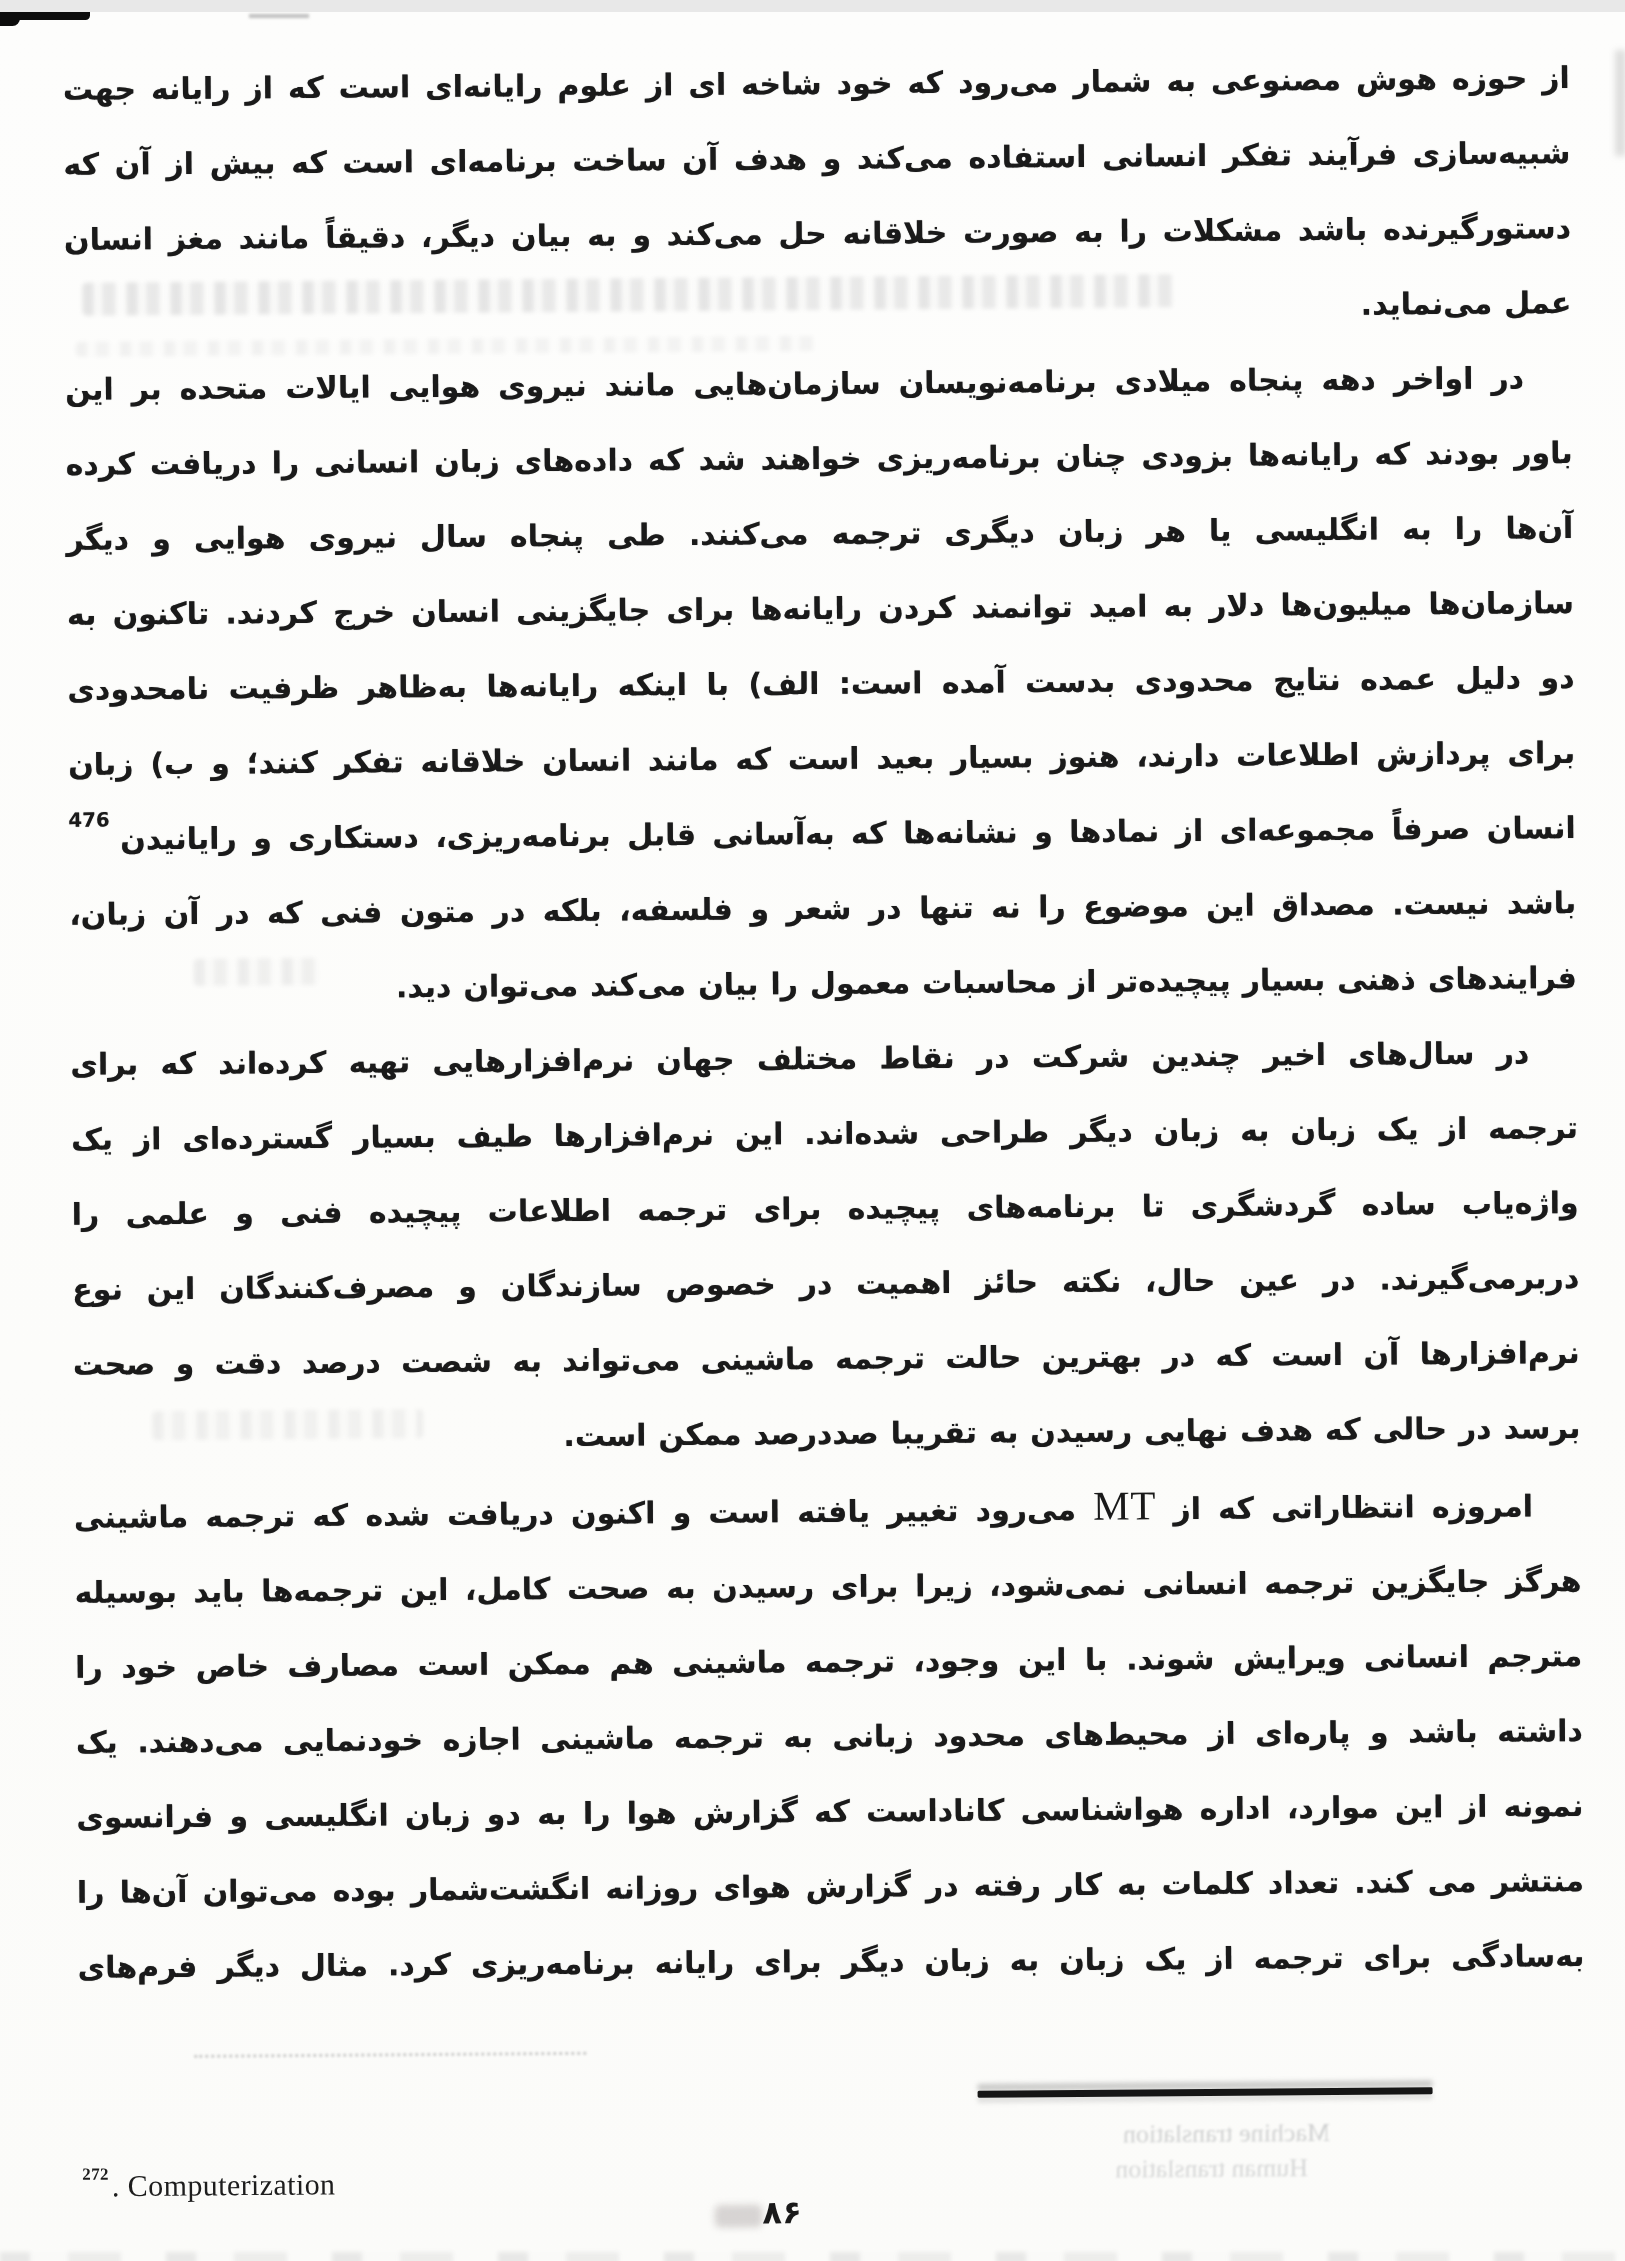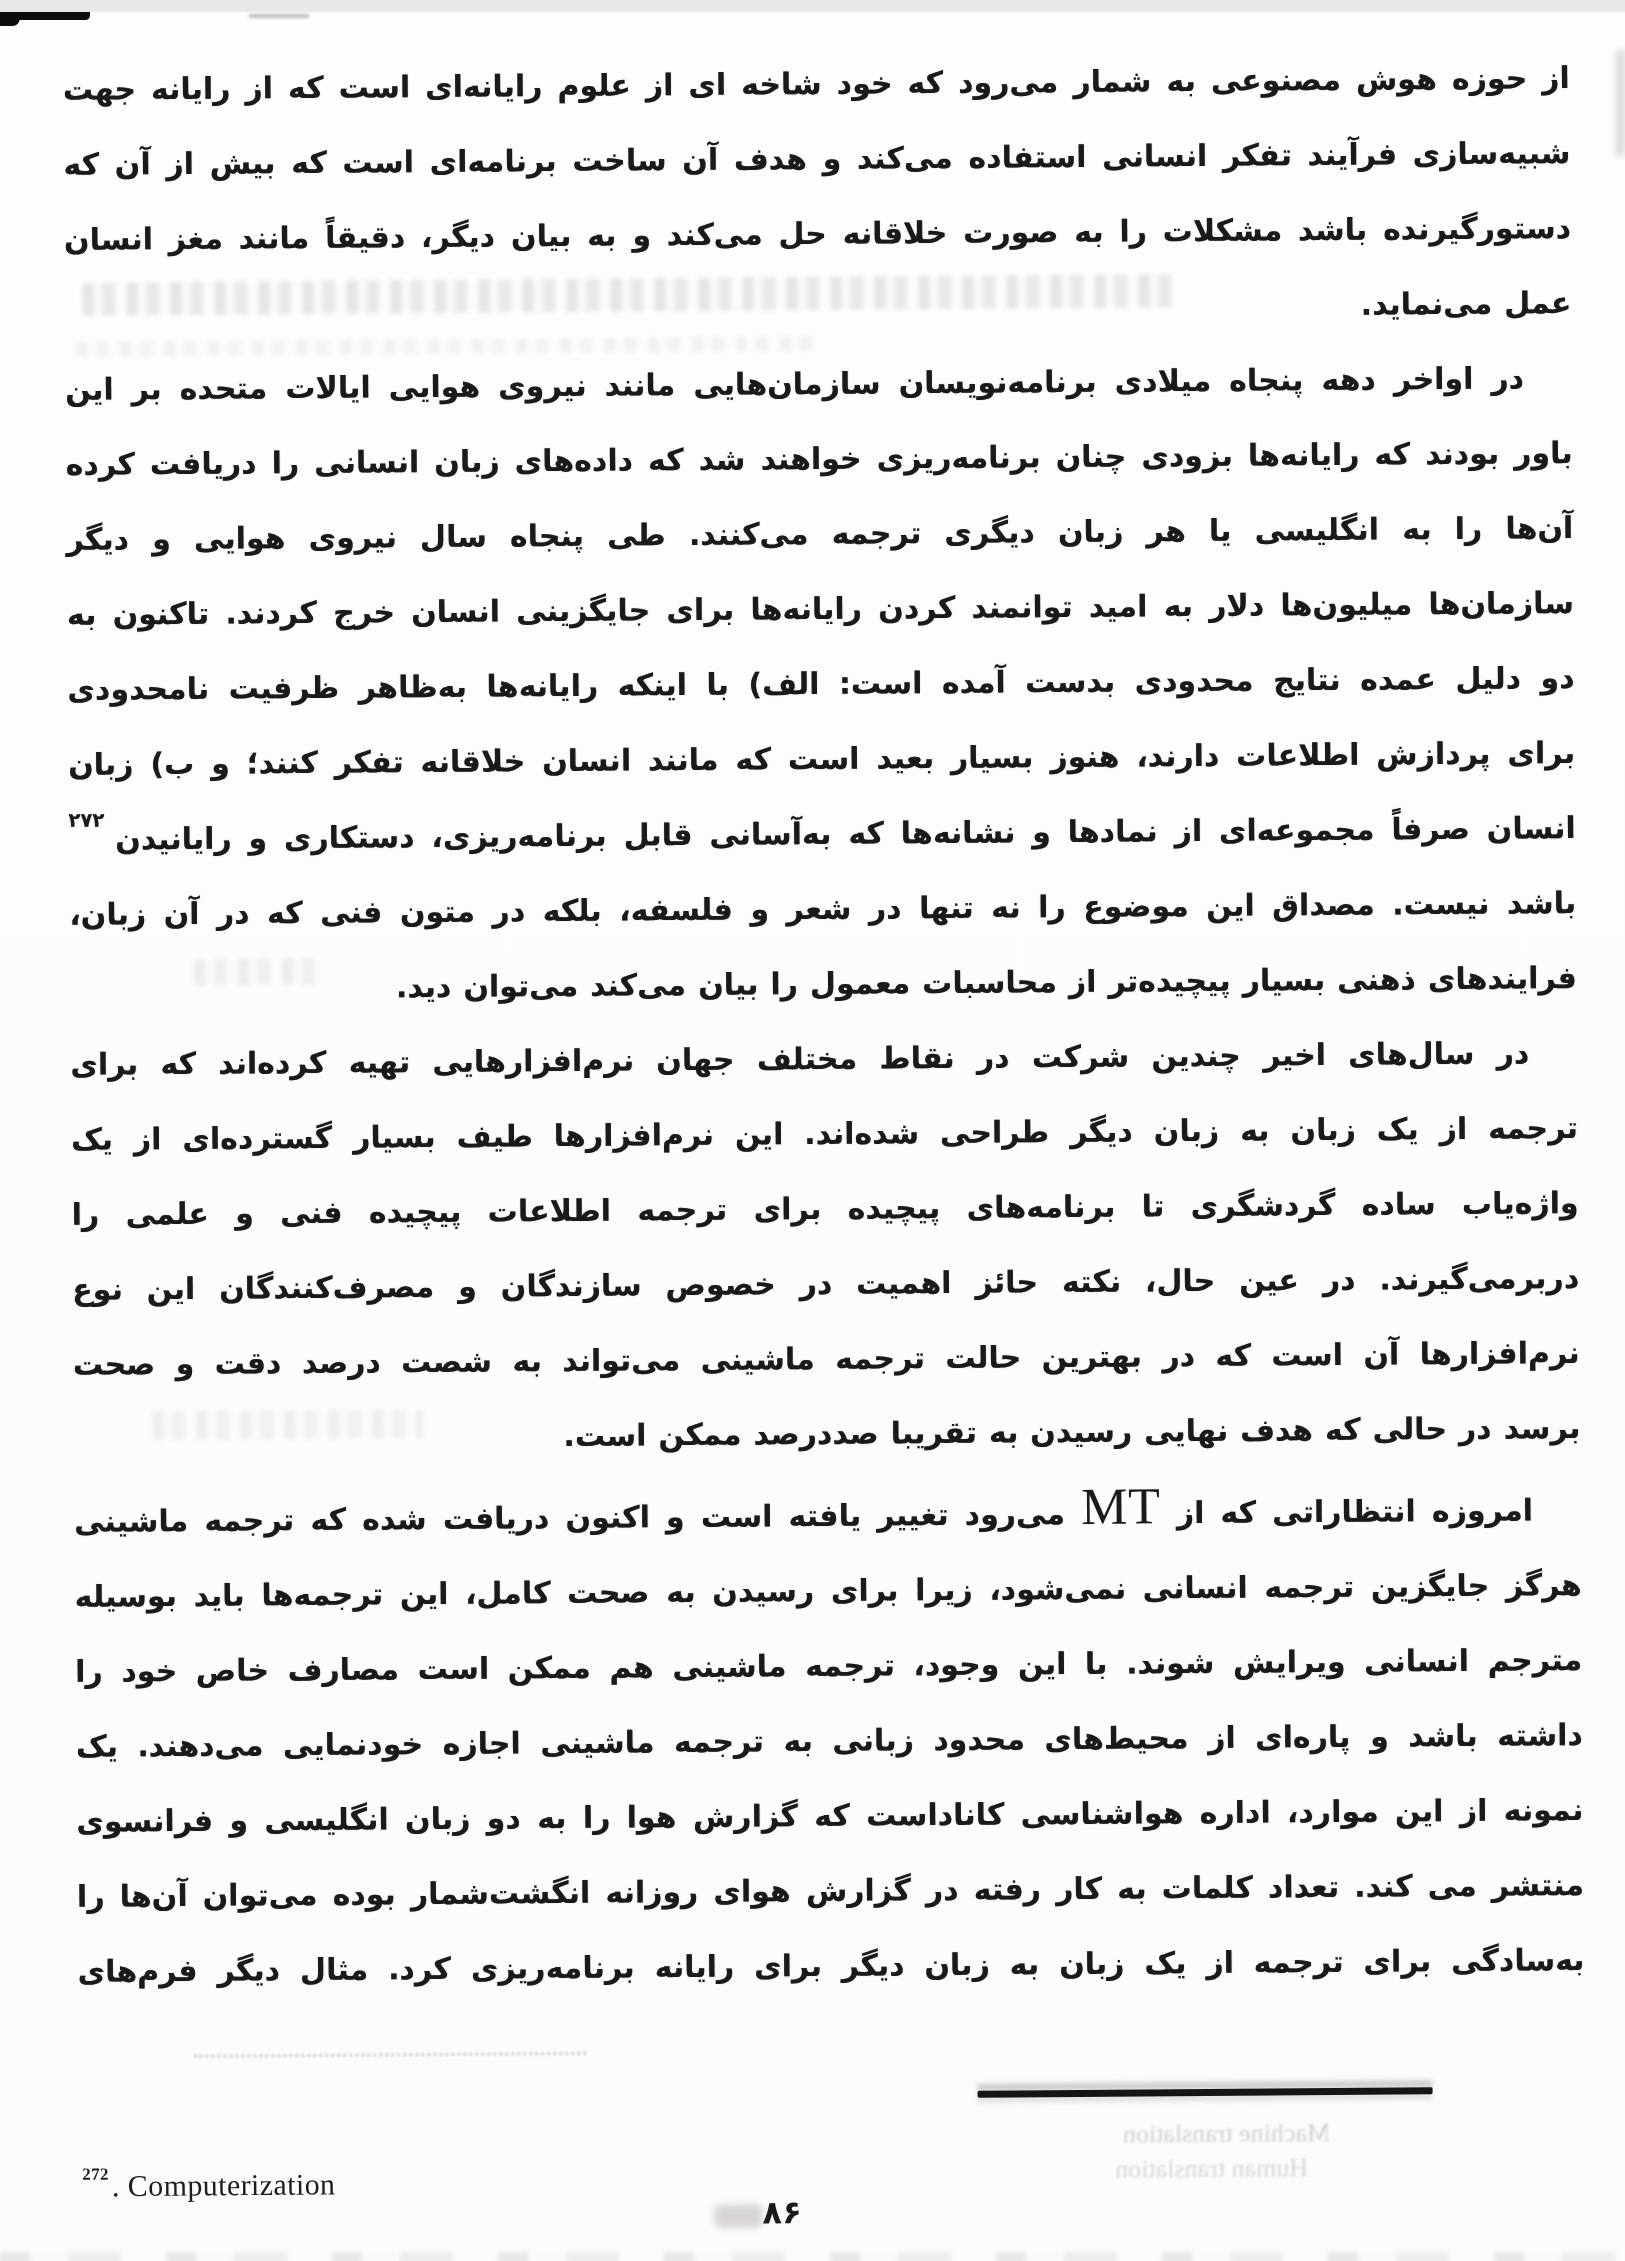--- a/index.html
+++ b/index.html
@@ -36,21 +36,21 @@
     word-spacing: 1.5px;
     text-align: justify;
     text-align-last: justify;
     white-space: nowrap;
     text-shadow: 0 0 0.8px rgba(20,20,20,0.55);
   }
   .line.last { text-align-last: right; white-space: normal; }
   .line.indent { padding-right: 48px; }
   .line .latin {
     font-family: "Liberation Serif", serif;
-    font-size: 52px;
+    font-size: 41px;
     font-weight: 500;
     letter-spacing: 0.8px;
     text-shadow: none;
   }
   .line sup.fnref {
     font-size: 19.6px;
     font-weight: 700;
     vertical-align: 22.6px;
     margin-right: 10.6px;
     line-height: 0;
@@ -188,21 +188,21 @@
         <div class="line">از حوزه هوش مصنوعی به شمار می‌رود که خود شاخه ای از علوم رایانه‌ای است که از رایانه جهت</div>
         <div class="line">شبیه‌سازی فرآیند تفکر انسانی استفاده می‌کند و هدف آن ساخت برنامه‌ای است که بیش از آن که</div>
         <div class="line">دستورگیرنده باشد مشکلات را به صورت خلاقانه حل می‌کند و به بیان دیگر، دقیقاً مانند مغز انسان</div>
         <div class="line last">عمل می‌نماید.</div>
         <div class="line indent">در اواخر دهه پنجاه میلادی برنامه‌نویسان سازمان‌هایی مانند نیروی هوایی ایالات متحده بر این</div>
         <div class="line">باور بودند که رایانه‌ها بزودی چنان برنامه‌ریزی خواهند شد که داده‌های زبان انسانی را دریافت کرده</div>
         <div class="line">آن‌ها را به انگلیسی یا هر زبان دیگری ترجمه می‌کنند. طی پنجاه سال نیروی هوایی و دیگر</div>
         <div class="line">سازمان‌ها میلیون‌ها دلار به امید توانمند کردن رایانه‌ها برای جایگزینی انسان خرج کردند. تاکنون به</div>
         <div class="line">دو دلیل عمده نتایج محدودی بدست آمده است: الف) با اینکه رایانه‌ها به‌ظاهر ظرفیت نامحدودی</div>
         <div class="line">برای پردازش اطلاعات دارند، هنوز بسیار بعید است که مانند انسان خلاقانه تفکر کنند؛ و ب) زبان</div>
-        <div class="line">انسان صرفاً مجموعه‌ای از نمادها و نشانه‌ها که به‌آسانی قابل برنامه‌ریزی، دستکاری و رایانیدن<sup class="fnref">۲۷۲</sup></div>
+        <div class="line">انسان صرفاً مجموعه‌ای از نمادها و نشانه‌ها که به‌آسانی قابل برنامه‌ریزی، دستکاری و رایانیدن<sup class="fnref">476</sup></div>
         <div class="line">باشد نیست. مصداق این موضوع را نه تنها در شعر و فلسفه، بلکه در متون فنی که در آن زبان،</div>
         <div class="line last">فرایندهای ذهنی بسیار پیچیده‌تر از محاسبات معمول را بیان می‌کند می‌توان دید.</div>
         <div class="line indent">در سال‌های اخیر چندین شرکت در نقاط مختلف جهان نرم‌افزارهایی تهیه کرده‌اند که برای</div>
         <div class="line">ترجمه از یک زبان به زبان دیگر طراحی شده‌اند. این نرم‌افزارها طیف بسیار گسترده‌ای از یک</div>
         <div class="line">واژه‌یاب ساده گردشگری تا برنامه‌های پیچیده برای ترجمه اطلاعات پیچیده فنی و علمی را</div>
         <div class="line">دربرمی‌گیرند. در عین حال، نکته حائز اهمیت در خصوص سازندگان و مصرف‌کنندگان این نوع</div>
         <div class="line">نرم‌افزارها آن است که در بهترین حالت ترجمه ماشینی می‌تواند به شصت درصد دقت و صحت</div>
         <div class="line last">برسد در حالی که هدف نهایی رسیدن به تقریبا صددرصد ممکن است.</div>
         <div class="line indent"><span>امروزه انتظاراتی که از </span><span class="latin">MT</span><span> می‌رود تغییر یافته است و اکنون دریافت شده که ترجمه ماشینی</span></div>
         <div class="line">هرگز جایگزین ترجمه انسانی نمی‌شود، زیرا برای رسیدن به صحت کامل، این ترجمه‌ها باید بوسیله</div>

